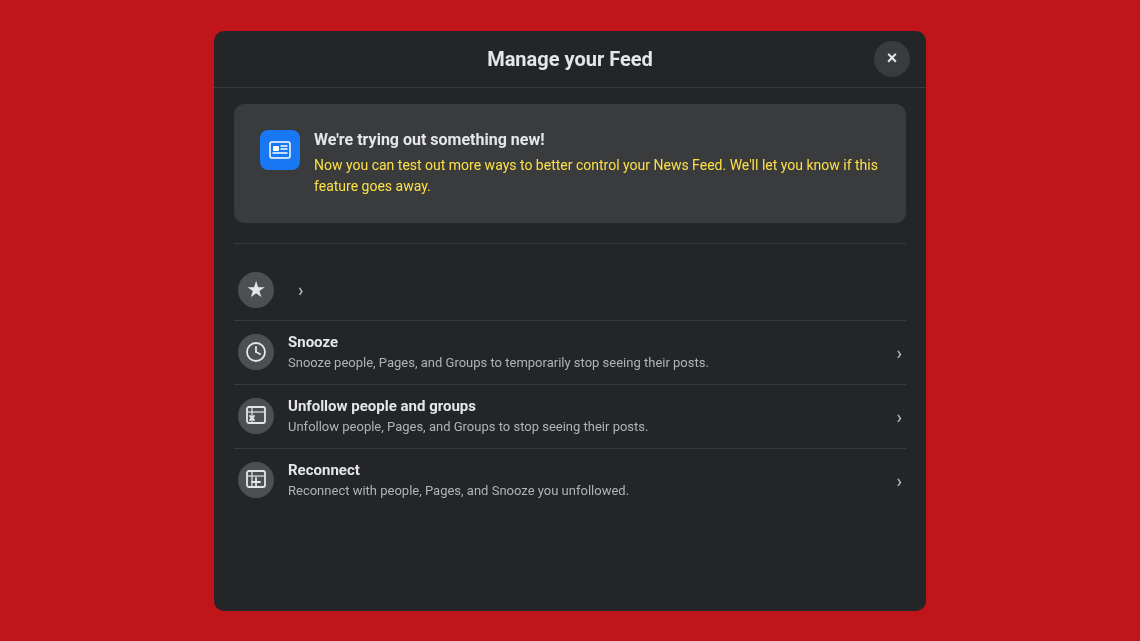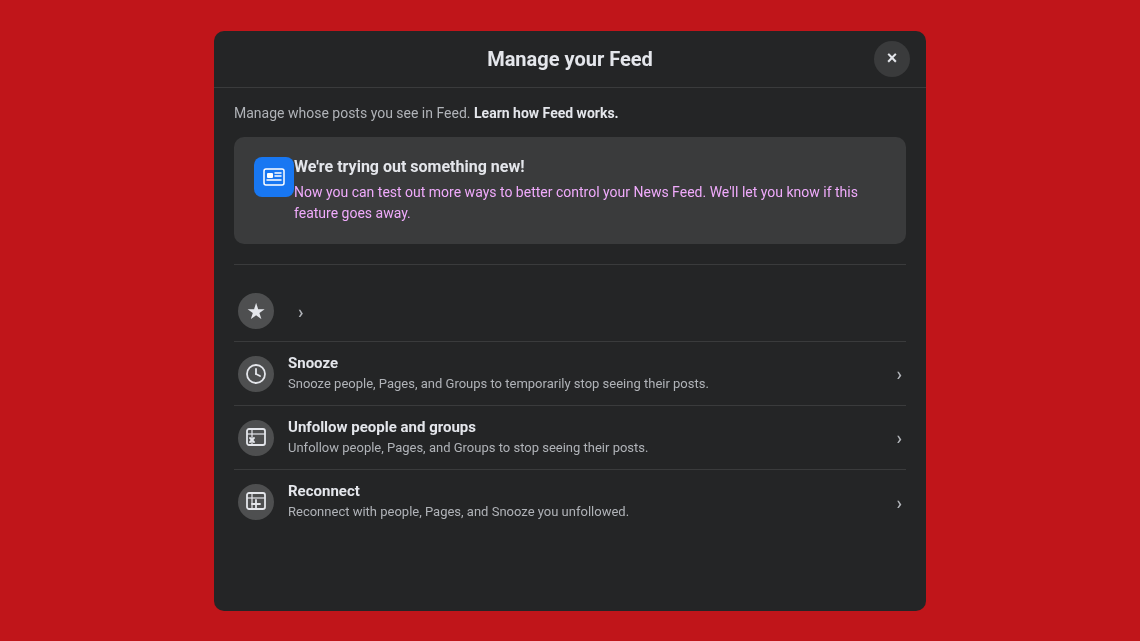--- a/index.html
+++ b/index.html
@@ -85,23 +85,24 @@
     .subtitle-link {
       font-weight: 700;
       color: #e4e6eb;
       cursor: pointer;
       text-decoration: none;
     }
 
     .notice-box {
       background-color: #3a3b3c;
       border-radius: 10px;
-      padding: 20px;
+      padding: 26px;
       display: flex;
       align-items: flex-start;
+      gap: 14px;
       margin-bottom: 20px;
     }
 
     .notice-icon {
       width: 40px;
       height: 40px;
       background-color: #1877f2;
       border-radius: 8px;
       display: flex;
       align-items: center;
@@ -115,21 +116,21 @@
 
     .notice-title {
       font-size: 16px;
       font-weight: 700;
       color: #e4e6eb;
       margin-bottom: 6px;
     }
 
     .notice-text {
       font-size: 14px;
-      color: #f0abfc;
+      color: #fde047;
       line-height: 1.5;
     }
 
     .divider {
       height: 1px;
       background-color: #3a3b3c;
       margin: 8px 0 16px 0;
     }
 
     .section-title {
@@ -196,24 +197,20 @@
 
 <div class="modal-container">
   <div class="modal-header">
     <h2 class="modal-title">Manage your Feed</h2>
     <button class="close-button">
       <span>×</span>
     </button>
   </div>
 
   <div class="modal-body">
-    <p class="subtitle">
-      <span>Manage whose posts you see in Feed.</span>
-      <a class="subtitle-link">Learn how Feed works.</a>
-    </p>
 
     <div class="notice-box">
       <div class="notice-icon">
         <svg width="22" height="18" viewBox="0 0 22 18" fill="white">
           <rect x="1" y="1" width="20" height="16" rx="2" ry="2" fill="none" stroke="white" stroke-width="1.5"></rect>
           <rect x="4" y="5" width="6" height="5" rx="1" fill="white"></rect>
           <line x1="12" y1="5" x2="18" y2="5" stroke="white" stroke-width="1.5" stroke-linecap="round"></line>
           <line x1="12" y1="8" x2="18" y2="8" stroke="white" stroke-width="1.5" stroke-linecap="round"></line>
           <line x1="4" y1="12" x2="18" y2="12" stroke="white" stroke-width="1.5" stroke-linecap="round"></line>
         </svg>

